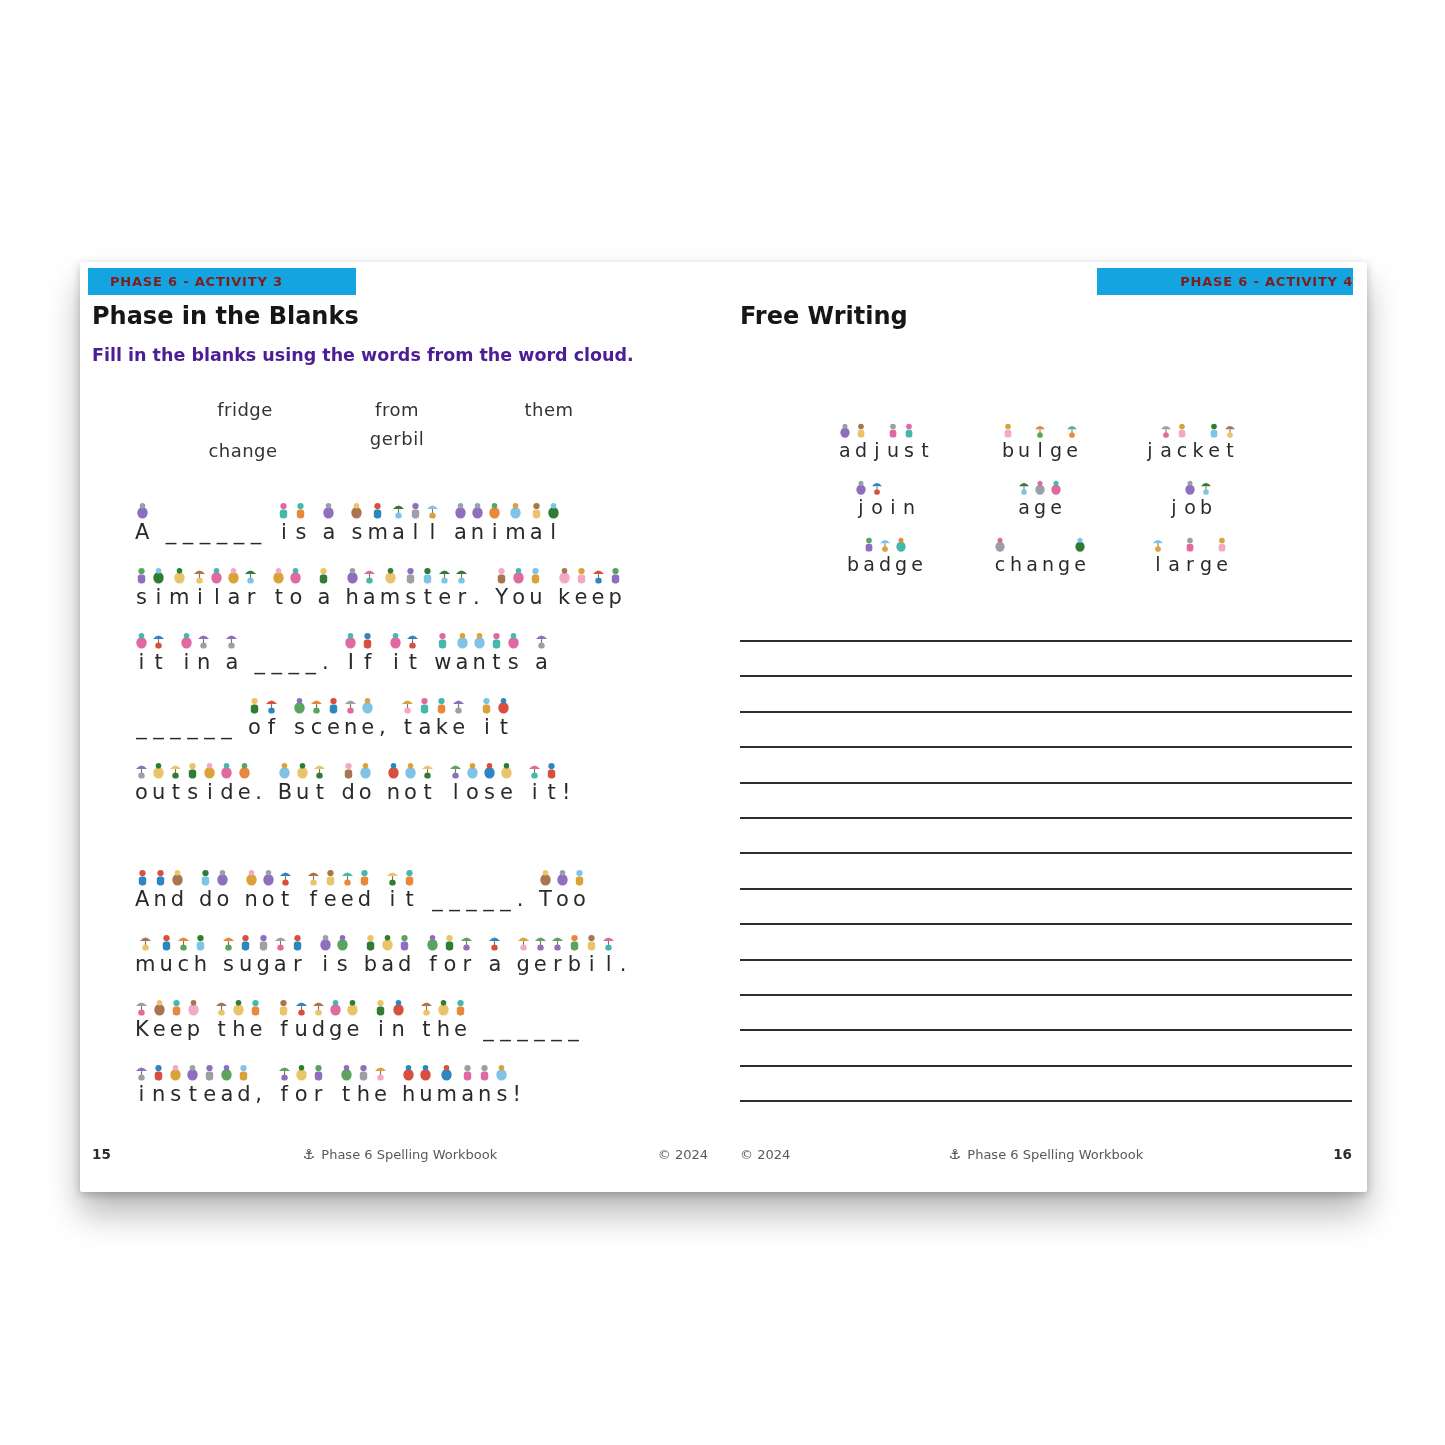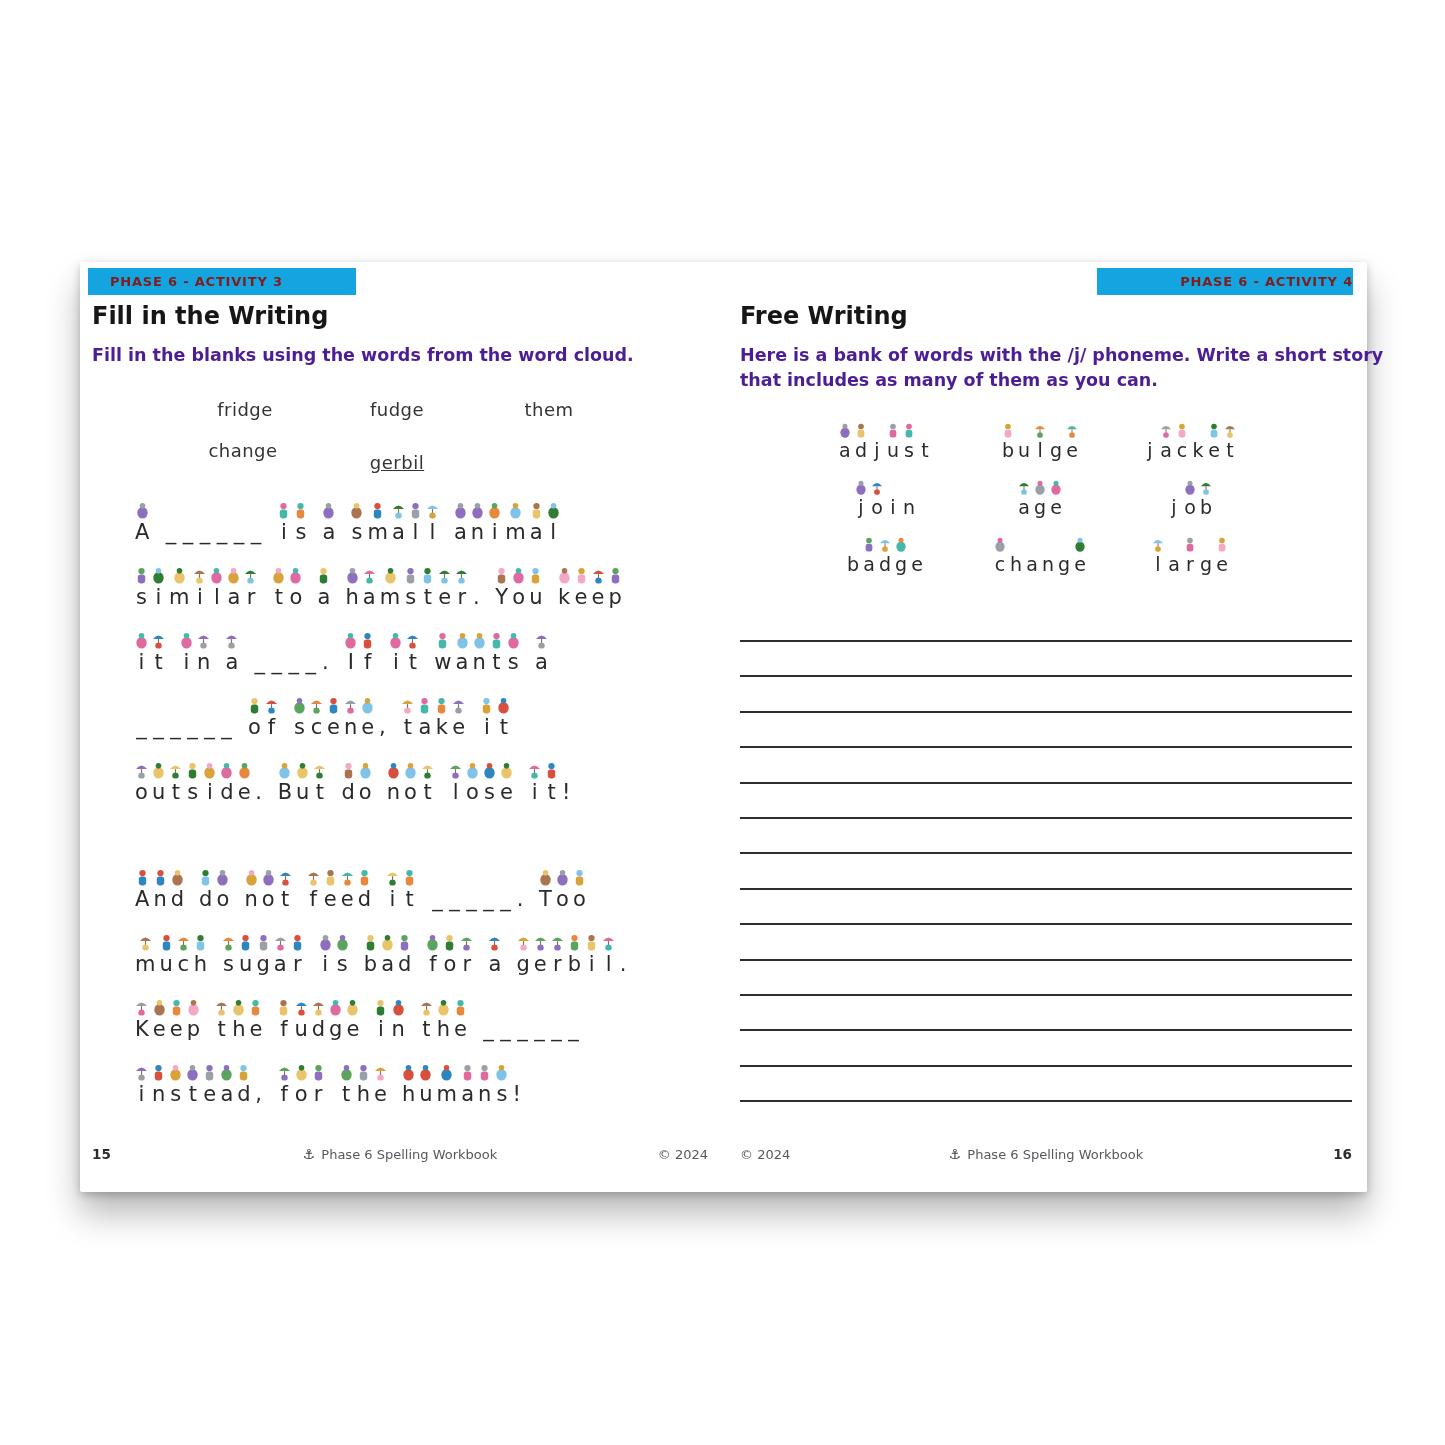--- a/index.html
+++ b/index.html
@@ -78,28 +78,28 @@
 
 <div class="spread">
 
   <div class="banner left">
     <span>PHASE 6 - ACTIVITY 3</span>
   </div>
   <div class="banner right">
     <span>PHASE 6 - ACTIVITY 4</span>
   </div>
 
-  <div class="page-title lp">Fill in the Writing</div>
+  <div class="page-title lp">Phase in the Blanks</div>
   <div class="instruction lp" style="width:616px;">Fill in the blanks using the words from the word cloud.</div>
   <div class="word-cloud">
       <span class="cloud-word" style="left: 153px; top: 0px;">fridge</span>
-      <span class="cloud-word" style="left: 305px; top: 0px;">fudge</span>
+      <span class="cloud-word" style="left: 305px; top: 0px;">from</span>
       <span class="cloud-word" style="left: 457px; top: 0px;">them</span>
       <span class="cloud-word" style="left: 151px; top: 41px;">change</span>
-      <span class="cloud-word" style="left: 305px; top: 53px; text-decoration: underline;">gerbil</span>
+      <span class="cloud-word" style="left: 305px; top: 29px;">gerbil</span>
     </div>
   <div class="para" id="para1" style="top:235px;">
       <div class="ph-line">
         <span class="ph-word">
           <span class="ph-cell">
             <span class="ph-slot">
               <svg viewBox="0 0 14 18" width="13" height="17">
                 <ellipse cx="7" cy="11.5" rx="5.6" ry="6.2" fill="#8e6fbf"></ellipse>
                 <circle cx="7" cy="4" r="3" fill="#9aa0a6"></circle>
               </svg>
@@ -1904,21 +1904,20 @@
   <div class="footer left">
     <span class="side page-num">15</span>
     <span class="center">
       <span class="anchor">⚓</span>
       <span>Phase 6 Spelling Workbook</span>
     </span>
     <span class="side end">© 2024</span>
   </div>
 
   <div class="page-title rp">Free Writing</div>
-  <div class="instruction rp" style="width:655px;">Here is a bank of words with the /j/ phoneme. Write a short story that includes as many of them as you can.</div>
   <div class="word-bank">
       <div class="bank-item">
         <div class="ph-line">
           <span class="ph-word">
             <span class="ph-cell">
               <span class="ph-slot">
                 <svg viewBox="0 0 14 18" width="12" height="15">
                   <ellipse cx="7" cy="11.5" rx="5.6" ry="6.2" fill="#8e6fbf"></ellipse>
                   <circle cx="7" cy="4" r="3" fill="#9aa0a6"></circle>
                 </svg>

